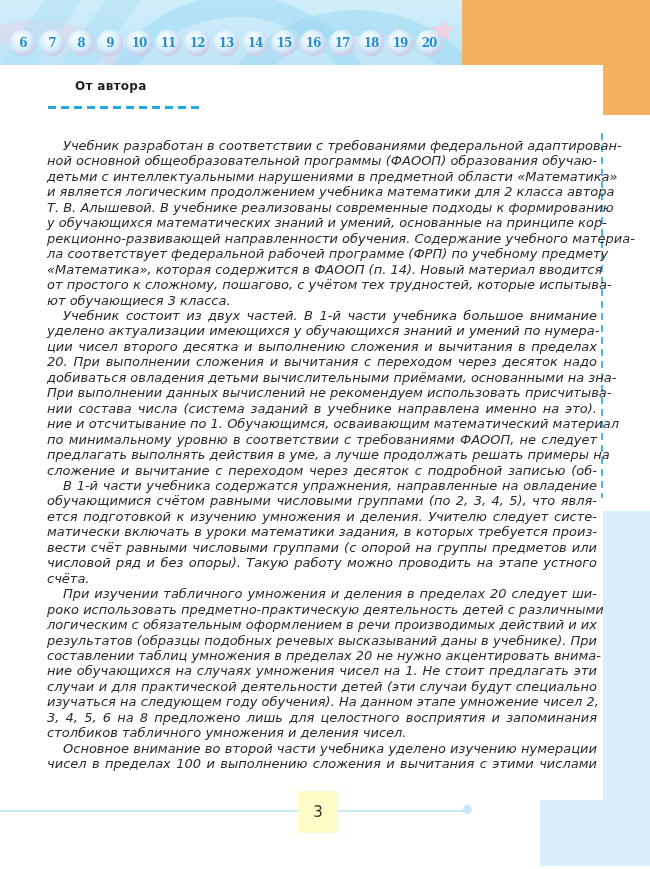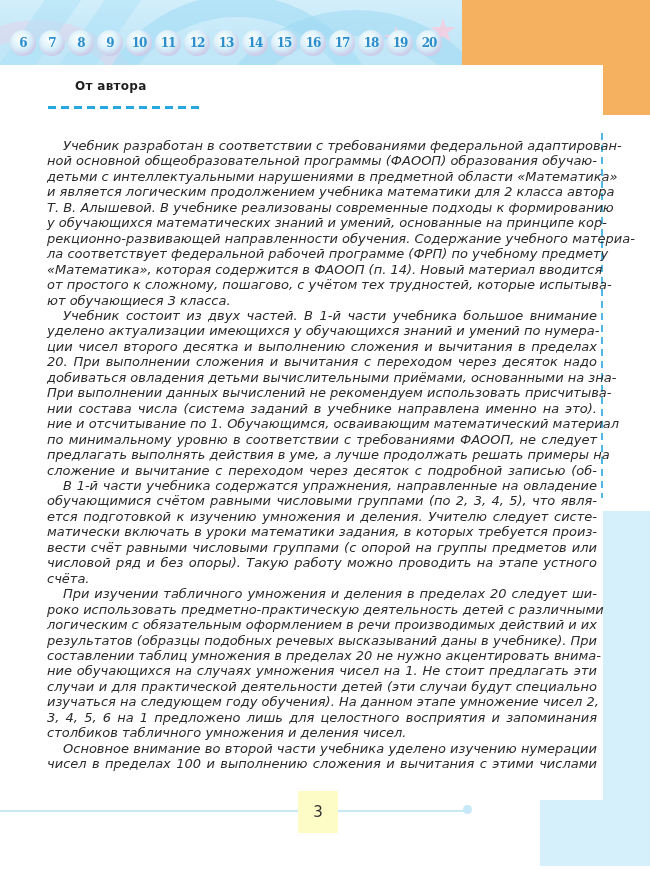--- a/index.html
+++ b/index.html
@@ -112,21 +112,21 @@
     </div>
     <div class="para-block">
       <span class="line indent">При изучении табличного умножения и деления в пределах 20 следует ши-</span>
       <span class="line">роко использовать предметно-практическую деятельность детей с различными</span>
       <span class="line">логическим с обязательным оформлением в речи производимых действий и их</span>
       <span class="line">результатов (образцы подобных речевых высказываний даны в учебнике). При</span>
       <span class="line">составлении таблиц умножения в пределах 20 не нужно акцентировать внима-</span>
       <span class="line">ние обучающихся на случаях умножения чисел на 1. Не стоит предлагать эти</span>
       <span class="line">случаи и для практической деятельности детей (эти случаи будут специально</span>
       <span class="line">изучаться на следующем году обучения). На данном этапе умножение чисел 2,</span>
-      <span class="line">3, 4, 5, 6 на 1 предложено лишь для целостного восприятия и запоминания</span>
+      <span class="line">3, 4, 5, 6 на 8 предложено лишь для целостного восприятия и запоминания</span>
       <span class="line last">столбиков табличного умножения и деления чисел.</span>
     </div>
     <div class="para-block">
       <span class="line indent">Основное внимание во второй части учебника уделено изучению нумерации</span>
       <span class="line">чисел в пределах 100 и выполнению сложения и вычитания с этими числами</span>
     </div>
   </div>
 
 <div class="footer-line"></div>
 <div class="footer-dot"></div>

